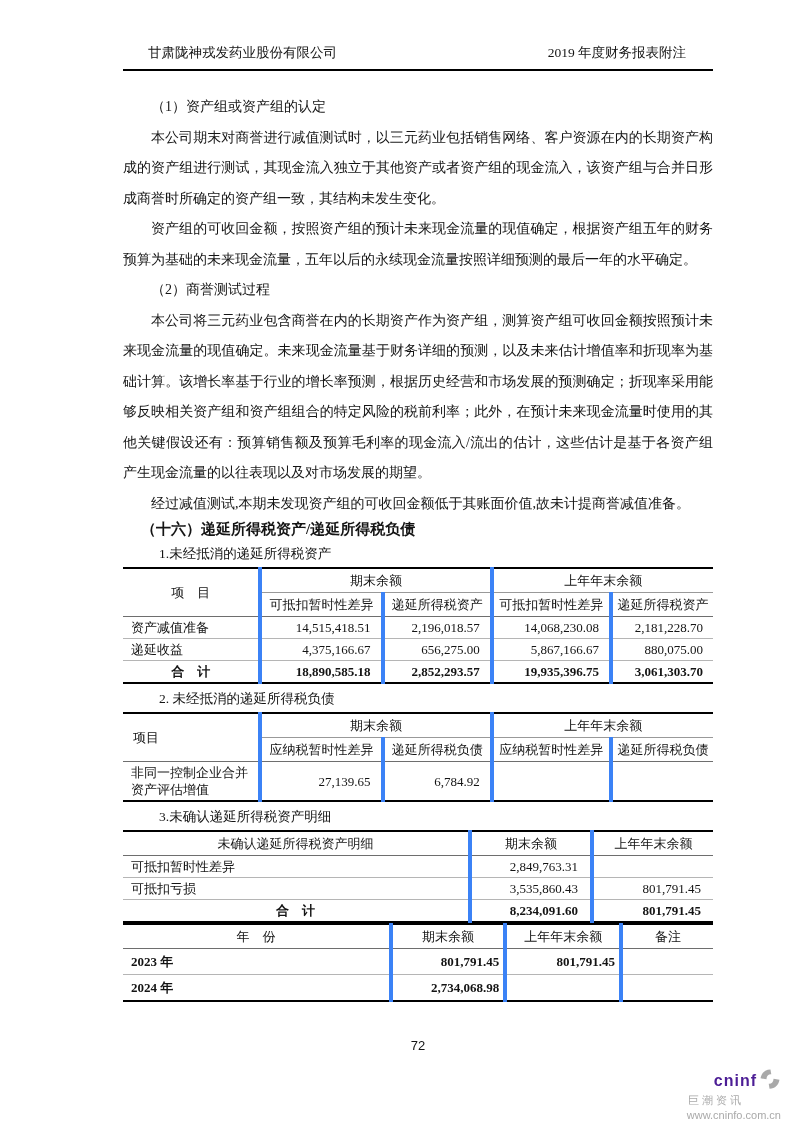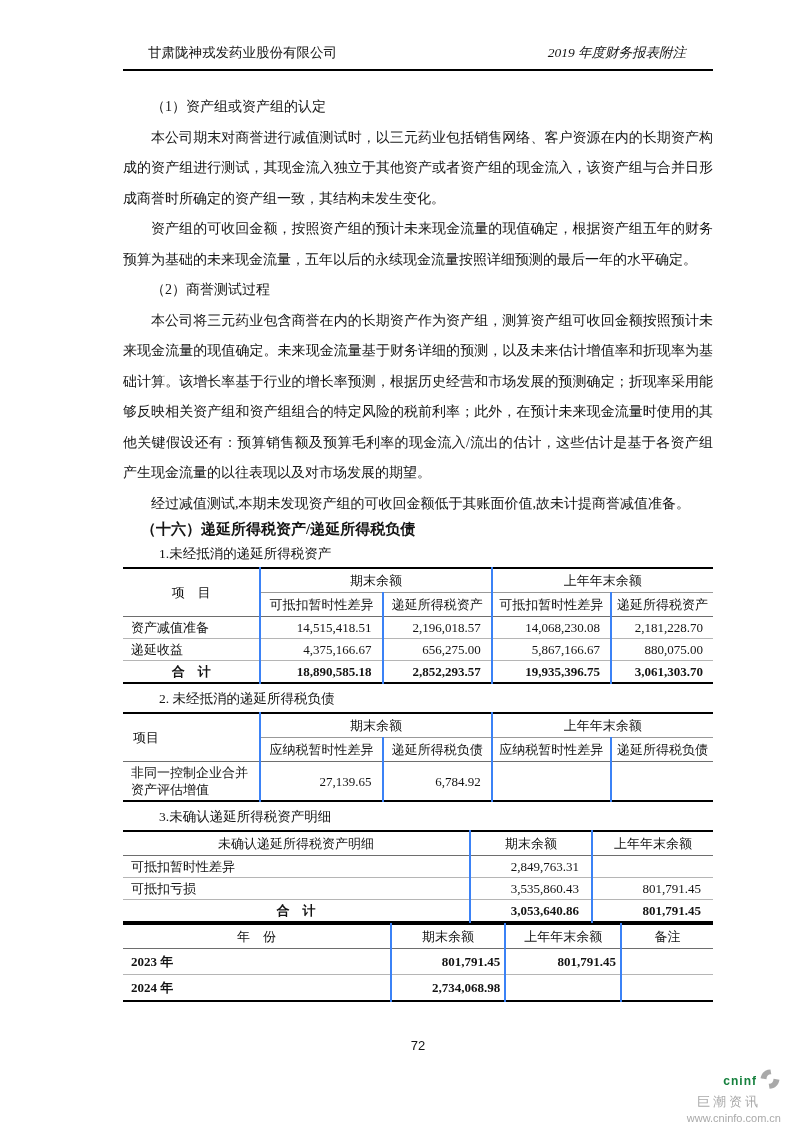--- a/index.html
+++ b/index.html
@@ -7,58 +7,58 @@
     position:relative;width:793px;height:1122px;background:#ffffff;overflow:hidden;
     font-family:"Liberation Serif","DejaVu Serif",serif;color:#141414;
   }
   
   .hdr{
     position:absolute;left:123px;top:44px;width:590px;
     display:flex;justify-content:space-between;align-items:flex-end;
     border-bottom:2px solid #000;padding-bottom:7px;font-size:13.5px;
   }
   .hdr-company{padding-left:25px;}
-  .hdr-title{padding-right:27px;font-style:italic;}
+  .hdr-title{padding-right:27px;}
   
   .paras{
     position:absolute;left:123px;top:92px;width:590px;
     font-size:14px;line-height:30.5px;text-align:justify;
   }
   .paras p{margin:0;text-indent:2em;}
   
   .sections{position:absolute;left:123px;top:519px;width:590px;}
   .sec-heading{font-size:15px;font-weight:bold;margin:0 0 4px;text-indent:18px;line-height:20px;}
   .sec-label{font-size:13.5px;line-height:17px;margin:6px 0 5px;text-indent:36px;}
   table{
     width:100%;border-collapse:collapse;table-layout:fixed;
     border-top:2.5px solid #000;border-bottom:2.5px solid #000;
     font-size:13px;
   }
   th{font-weight:normal;padding:3px 4px;text-align:center;line-height:17px;}
   td{padding:2px 8px;line-height:17px;}
-  .vl{border-left:2px solid #3b82f6;}          
+  .vl{border-left:4px solid #3b82f6;}          
   .hb{border-bottom:1px solid #b5b5b5;}        
   .hbm{border-bottom:1px solid #999999;}       
   .hbd{border-bottom:1px solid #6e6e6e;}       
   .num{text-align:right;}
   .pr10{padding-right:10px;}
   .pr12{padding-right:12px;}
   .pr4{padding-right:4px;}
   .ctr{text-align:center;}
   .bold td{font-weight:bold;}
   .t4 td{padding-top:4px;padding-bottom:4px;font-weight:bold;}
   .t2-row td{padding-top:2px;padding-bottom:2px;}
   
   .page-num{position:absolute;left:123px;top:1038px;width:590px;text-align:center;
     font-size:13px;font-family:"Liberation Sans","DejaVu Sans",sans-serif;}
   .logo{position:absolute;right:12px;top:1068px;display:flex;flex-direction:column;
     align-items:flex-end;color:#a9a9a9;font-family:"Liberation Sans","DejaVu Sans",sans-serif;}
   .logo-top{display:flex;align-items:center;gap:2px;}
-  .logo-word{font-weight:bold;font-size:12px;letter-spacing:1px;color:#15803d;}
-  .logo-cn{font-size:13px;letter-spacing:3px;margin:-1px 20px 0 0;color:#a9a9a9;text-align:right;}
+  .logo-word{font-weight:bold;font-size:16px;letter-spacing:1px;color:#4c1d95;}
+  .logo-cn{font-size:11px;letter-spacing:3px;margin:-1px 37px 0 0;color:#a9a9a9;text-align:right;}
   .logo-url{font-size:11px;margin-top:1px;color:#a9a9a9;}
 </style>
 </head>
 <body>
 
 <div class="page">
 
   <div class="hdr">
     <span class="hdr-company">甘肃陇神戎发药业股份有限公司</span>
     <span class="hdr-title">2019 年度财务报表附注</span>
@@ -176,21 +176,21 @@
           <td class="vl hb num pr12">2,849,763.31</td>
           <td class="vl hb num pr12"></td>
         </tr>
         <tr>
           <td class="hb">可抵扣亏损</td>
           <td class="vl hb num pr12">3,535,860.43</td>
           <td class="vl hb num pr12">801,791.45</td>
         </tr>
         <tr class="bold">
           <td class="ctr">合　计</td>
-          <td class="vl num pr12">3,053,640.86</td>
+          <td class="vl num pr12">8,234,091.60</td>
           <td class="vl num pr12">801,791.45</td>
         </tr>
       </tbody>
     </table>
 
     <table class="t4">
       <colgroup>
           <col style="width:45.4%">
           <col style="width:19.4%">
           <col style="width:19.6%">

